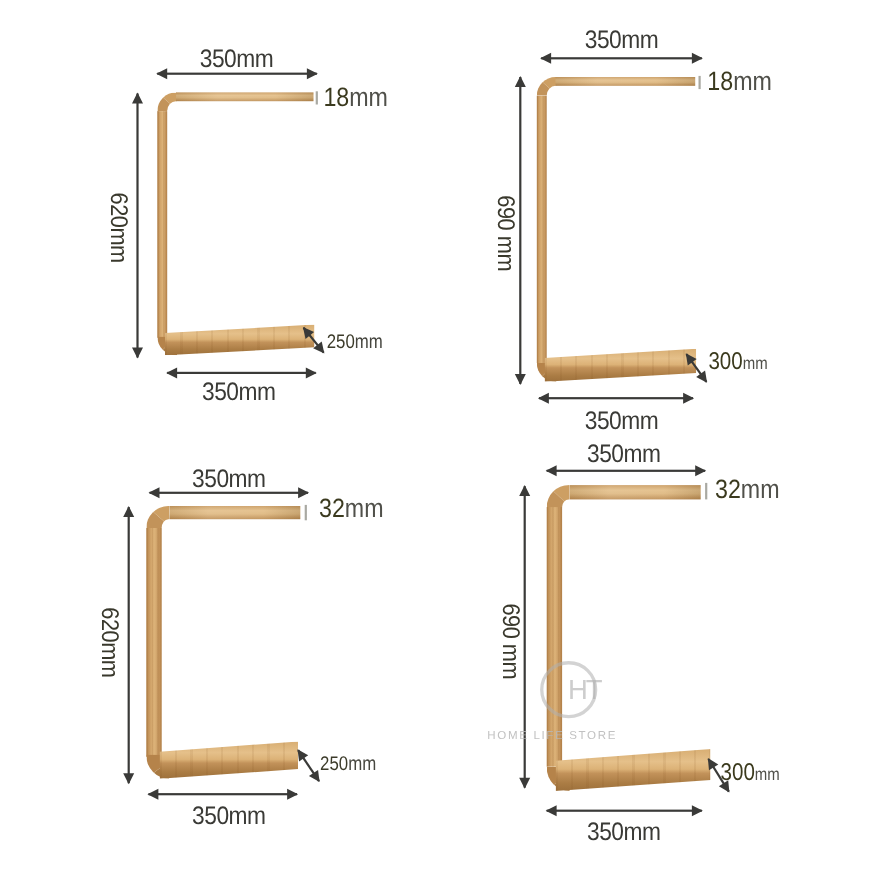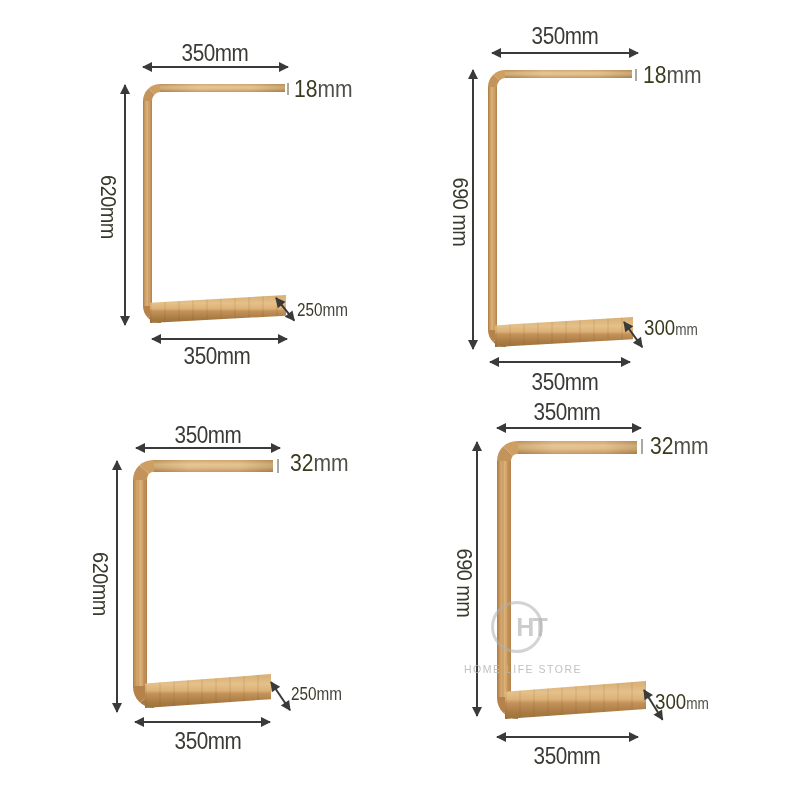--- a/index.html
+++ b/index.html
@@ -49,22 +49,22 @@
   .depth{transform:scaleX(.85);transform-origin:0 50%;}
   .depth .num{font-size:18px;color:#3c3b2a;}
   .depth .unit{font-size:18px;color:#46463f;}
   .d300 .num{font-size:22px;color:#3b3a1d;}
   .d300 .unit{font-size:16px;color:#50504a;}
 
   
   .wm-circle{position:absolute;left:491px;top:601px;width:46px;height:46px;
     border:3px solid rgba(175,175,175,.55);border-radius:50%;
     display:flex;align-items:center;justify-content:center;}
-  .wm-mono{font-weight:bold;font-size:25px;color:rgba(175,175,175,.62);letter-spacing:-2px;margin-left:28px;}
-  .wm-name{position:absolute;left:443px;top:663px;width:160px;text-align:center;
+  .wm-mono{font-weight:normal;font-size:25px;color:rgba(175,175,175,.62);letter-spacing:-2px;margin-left:28px;}
+  .wm-name{position:absolute;left:443px;top:663px;width:160px;
     font-size:10.5px;letter-spacing:1.5px;color:rgba(182,182,182,.85);}
 </style>
 </head>
 <body>
 
 <div id="stage">
 
   <section>
     <div class="lab w350" style="left:153px;top:41px;">350mm</div>
     <div class="ah" style="left:143px;top:66px;width:145px;"></div>

